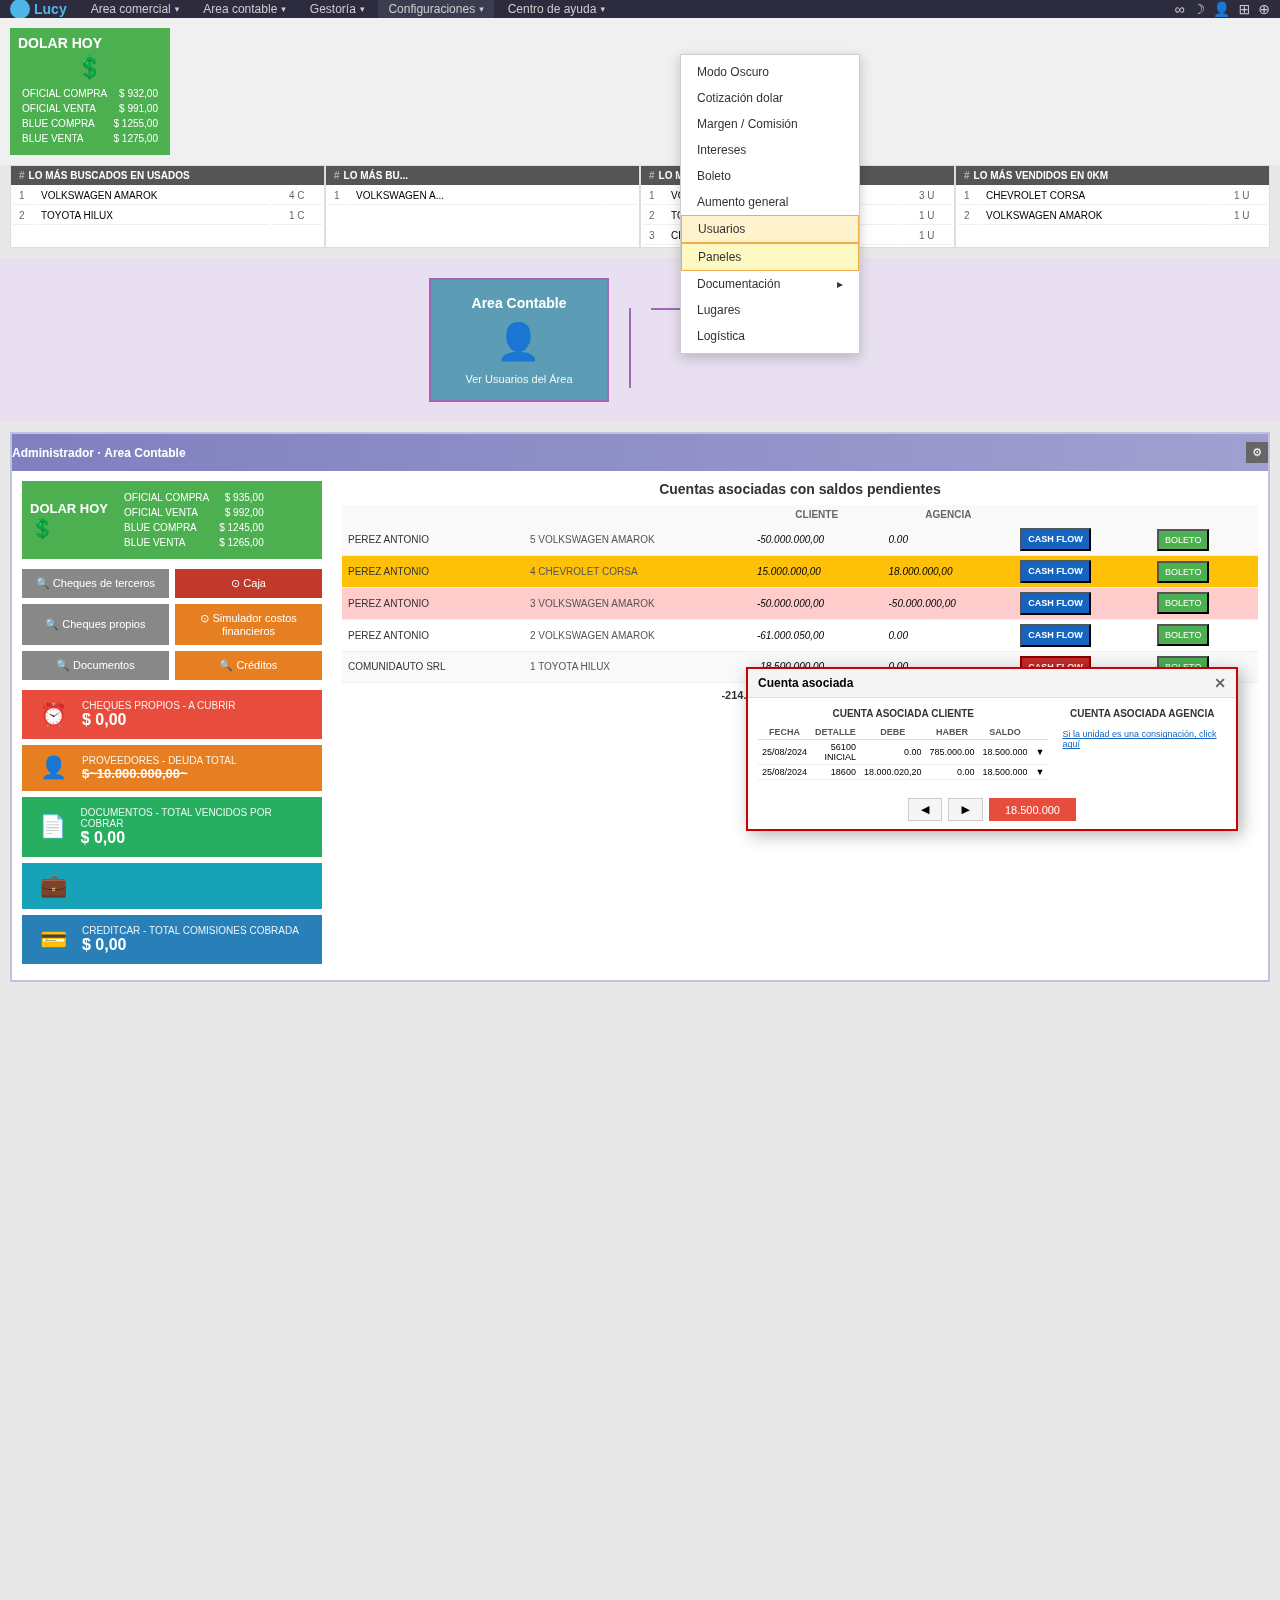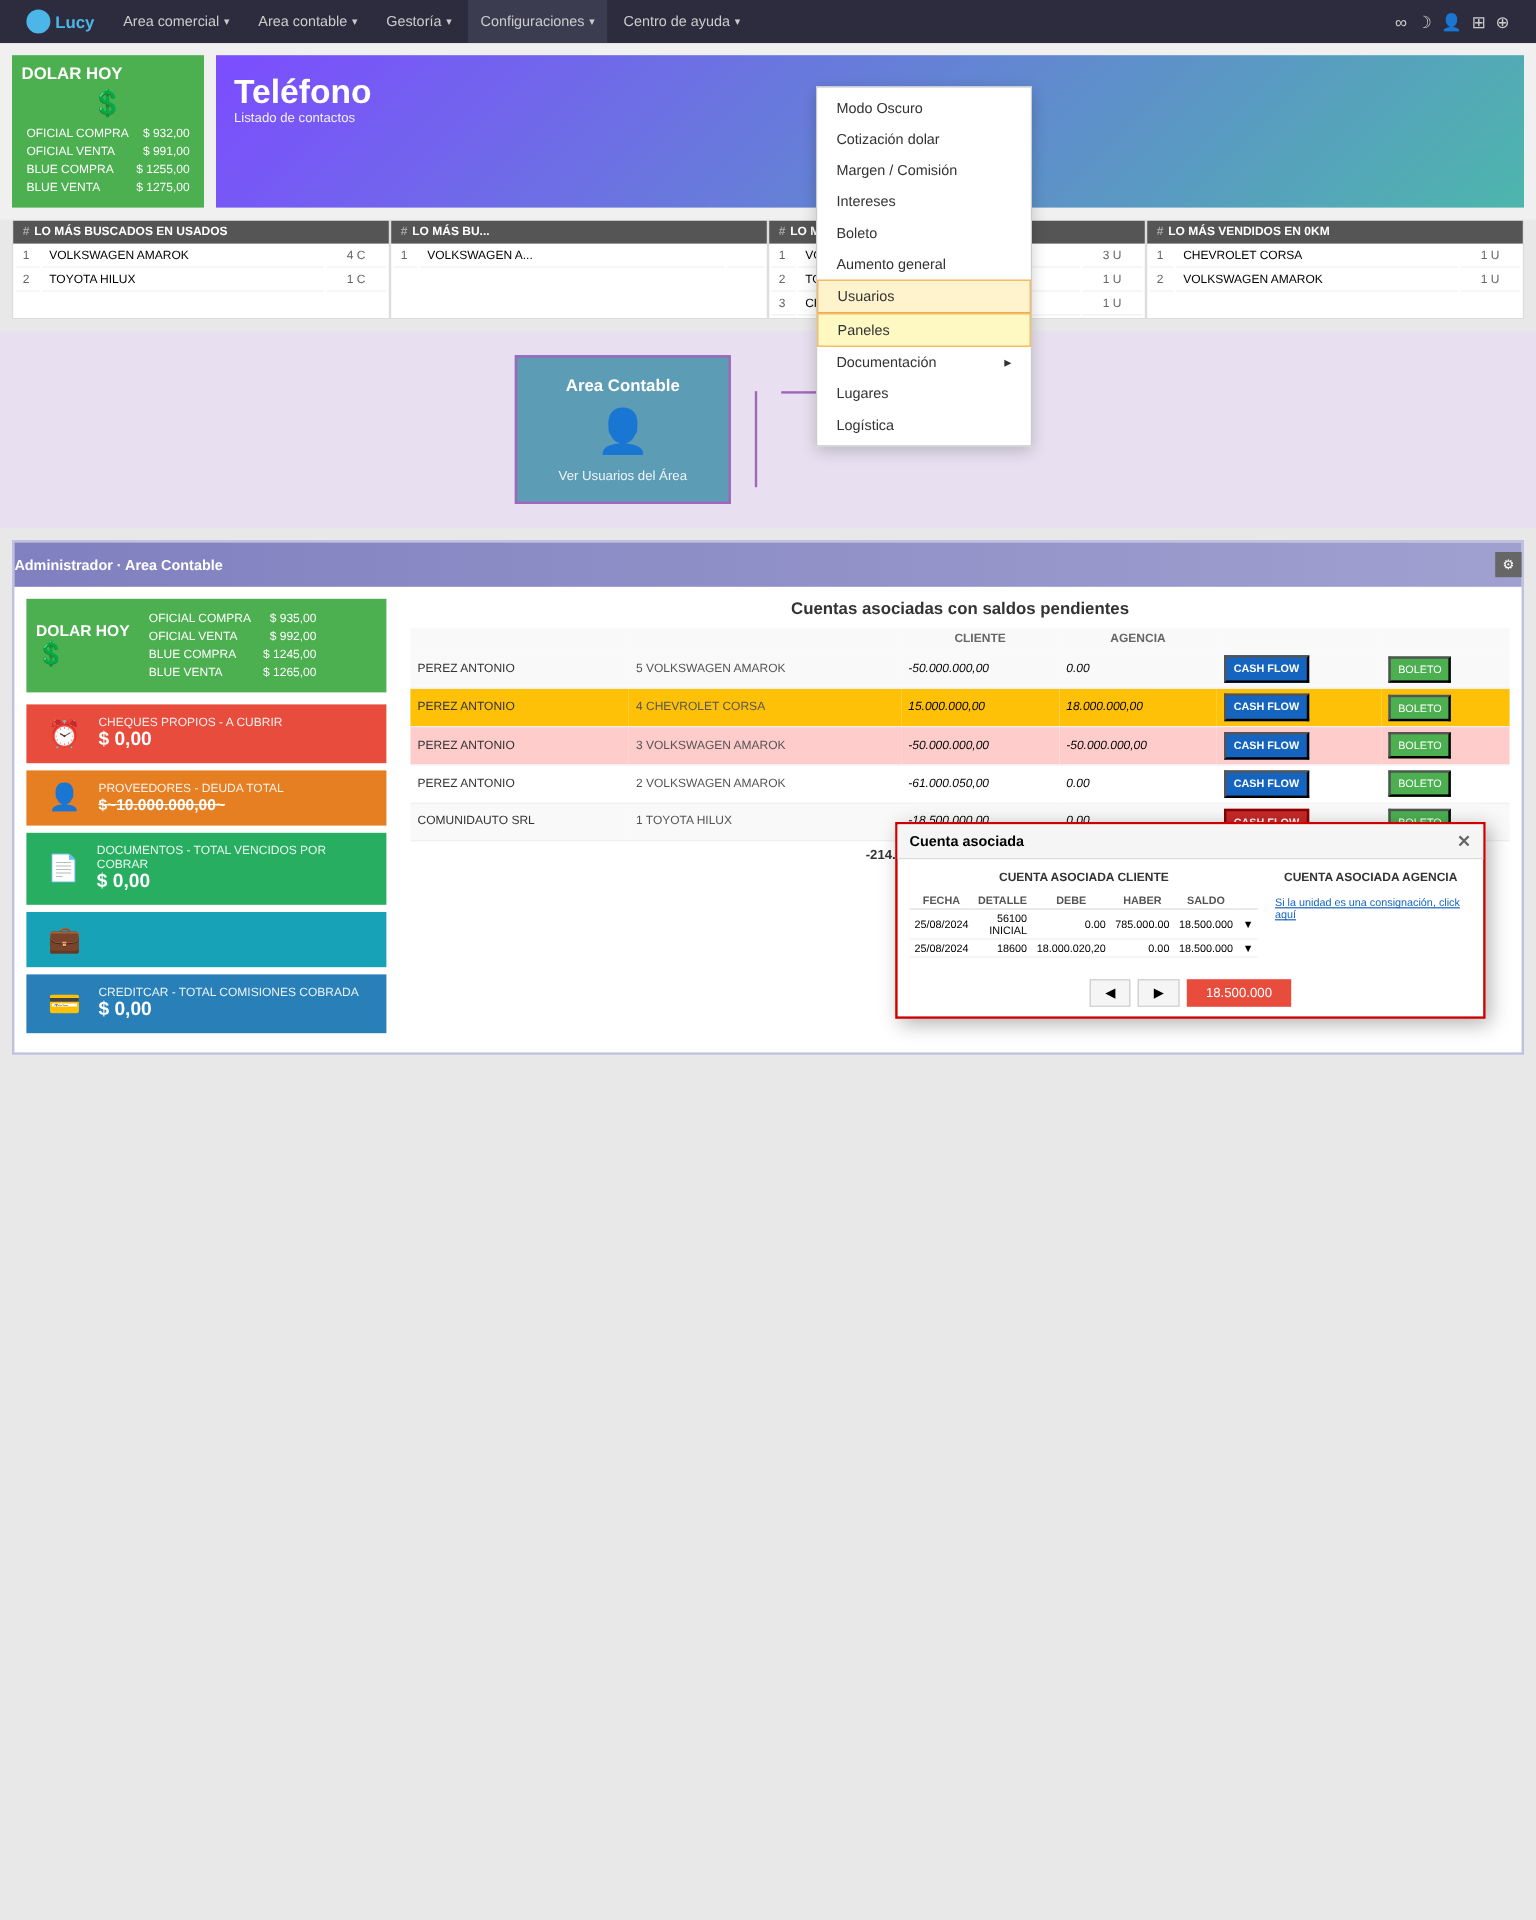--- a/index.html
+++ b/index.html
@@ -1,19 +1,19 @@
 <!DOCTYPE html>
 <html><head>
   <meta charset="utf-8">
   <style>
     * { box-sizing: border-box; margin: 0; padding: 0; }
     body { font-family: Arial, sans-serif; background: #e8e8e8; font-size: 11px; width: 1280px; min-height: 1600px; overflow-x: hidden; }
 
     
-    .topnav { background: #2c2c3e; color: #ccc; display: flex; align-items: center; padding: 0 22px; height: 36px; gap: 4px; }
+    .topnav { background: #2c2c3e; color: #ccc; display: flex; align-items: center; padding: 0 10px; height: 18px; gap: 4px; }
     .topnav .logo { color: #4db6e8; font-weight: bold; font-size: 14px; margin-right: 10px; display: flex; align-items: center; gap: 4px; }
     .topnav .logo-dot { width: 20px; height: 20px; background: #4db6e8; border-radius: 50%; display: inline-block; }
     .topnav .nav-item { color: #ccc; padding: 0 10px; height: 36px; display: flex; align-items: center; cursor: pointer; font-size: 12px; gap: 4px; }
     .topnav .nav-item.active { background: #3c3c50; }
     .topnav .nav-icons { margin-left: auto; display: flex; gap: 8px; align-items: center; color: #ccc; font-size: 14px; }
     .caret { font-size: 9px; }
 
     
     .upper-area { background: #f0f0f0; padding: 10px; display: flex; gap: 10px; position: relative; }
 
@@ -177,24 +177,20 @@
         <td>$ 1255,00</td>
       </tr>
       <tr>
         <td>BLUE VENTA</td>
         <td>$ 1275,00</td>
       </tr>
     </tbody>
       </table>
   </div>
 
-  <div class="telefono-banner">
-    <h2>Teléfono</h2>
-    <p>Listado de contactos</p>
-  </div>
 
   <div class="dropdown-menu">
     <div class="menu-item">Modo Oscuro</div>
     <div class="menu-item">Cotización dolar</div>
     <div class="menu-item">Margen / Comisión</div>
     <div class="menu-item">Intereses</div>
     <div class="menu-item">Boleto</div>
     <div class="menu-item">Aumento general</div>
     <div class="menu-item highlighted">Usuarios</div>
     <div class="menu-item highlighted2">Paneles</div>
@@ -333,20 +329,28 @@
             <td>$ 1245,00</td>
           </tr>
           <tr>
             <td>BLUE VENTA</td>
             <td>$ 1265,00</td>
           </tr>
         </tbody>
           </table>
       </div>
 
+      <div class="action-btns">
+        <button class="btn-gray">🔍 Cheques de terceros</button>
+        <button class="btn-red">⊙ Caja</button>
+        <button class="btn-gray">🔍 Cheques propios</button>
+        <button class="btn-orange">⊙ Simulador costos financieros</button>
+        <button class="btn-gray">🔍 Documentos</button>
+        <button class="btn-orange">🔍 Créditos</button>
+      </div>
 
       <div class="info-card ic-red">
         <div class="ic-icon">⏰</div>
         <div class="ic-text">
           <div class="label">CHEQUES PROPIOS - A CUBRIR</div>
           <div class="value">$ 0,00</div>
         </div>
       </div>
       <div class="info-card ic-orange">
         <div class="ic-icon">👤</div>

